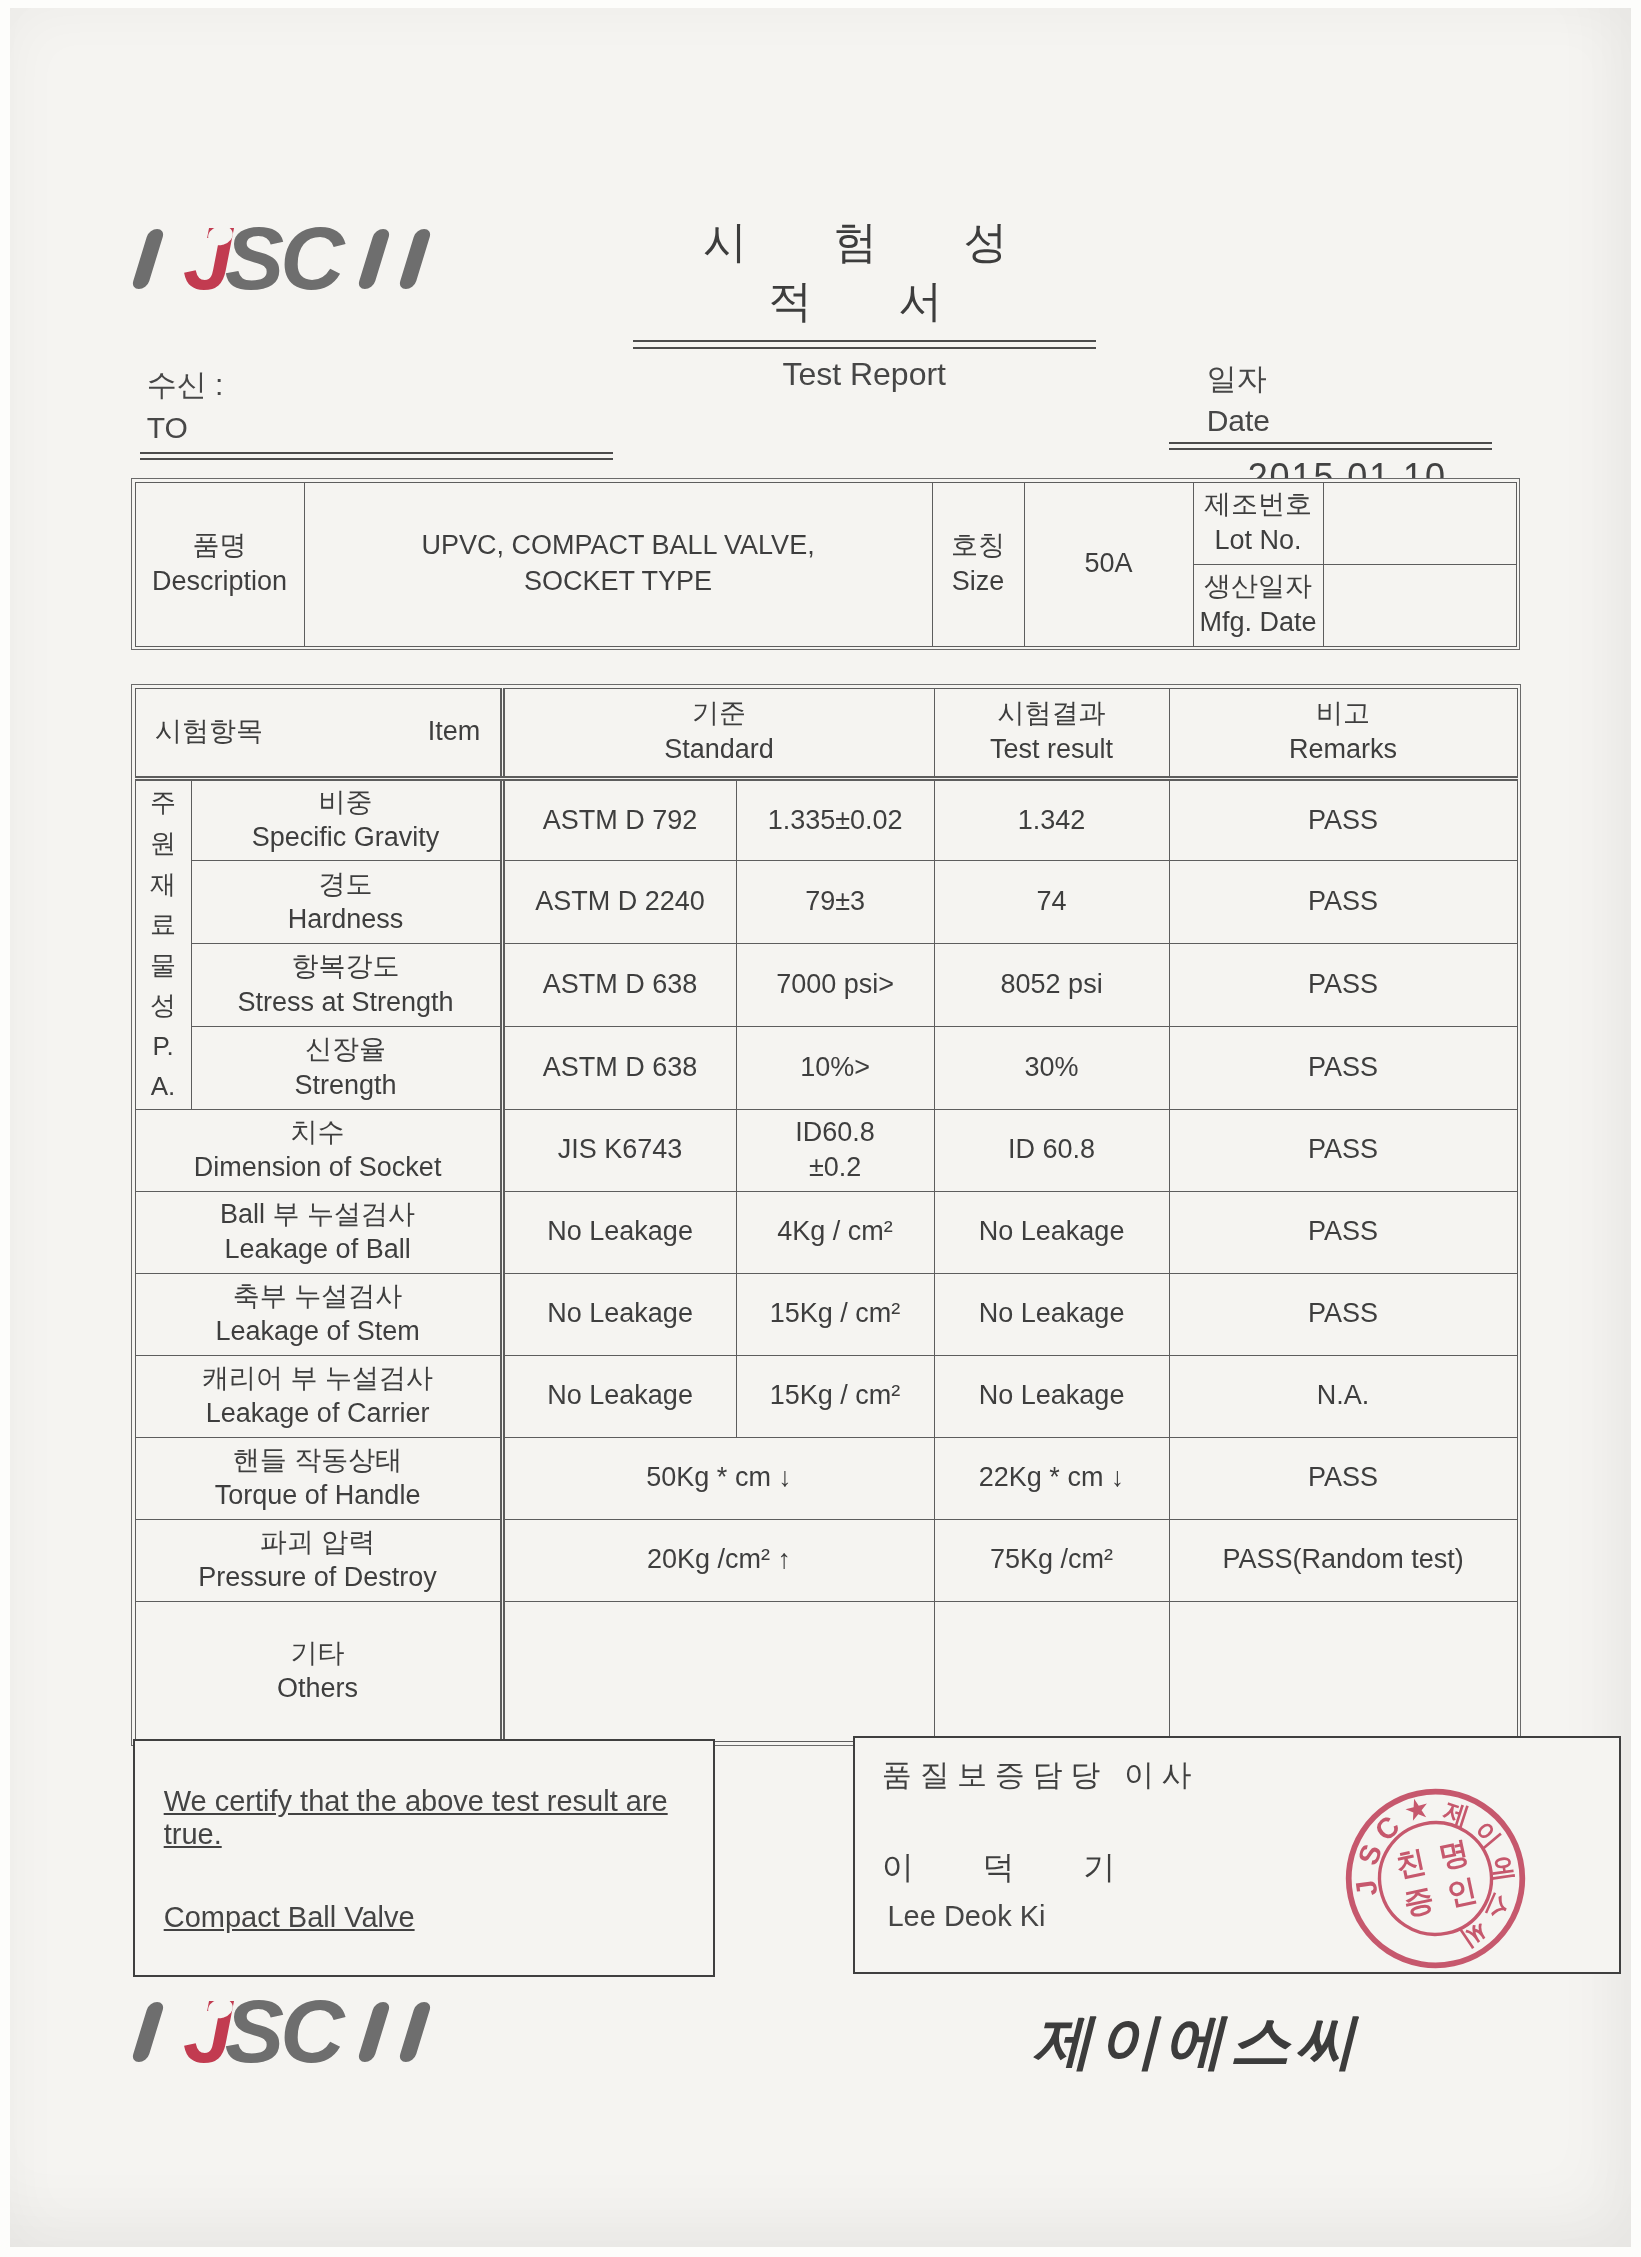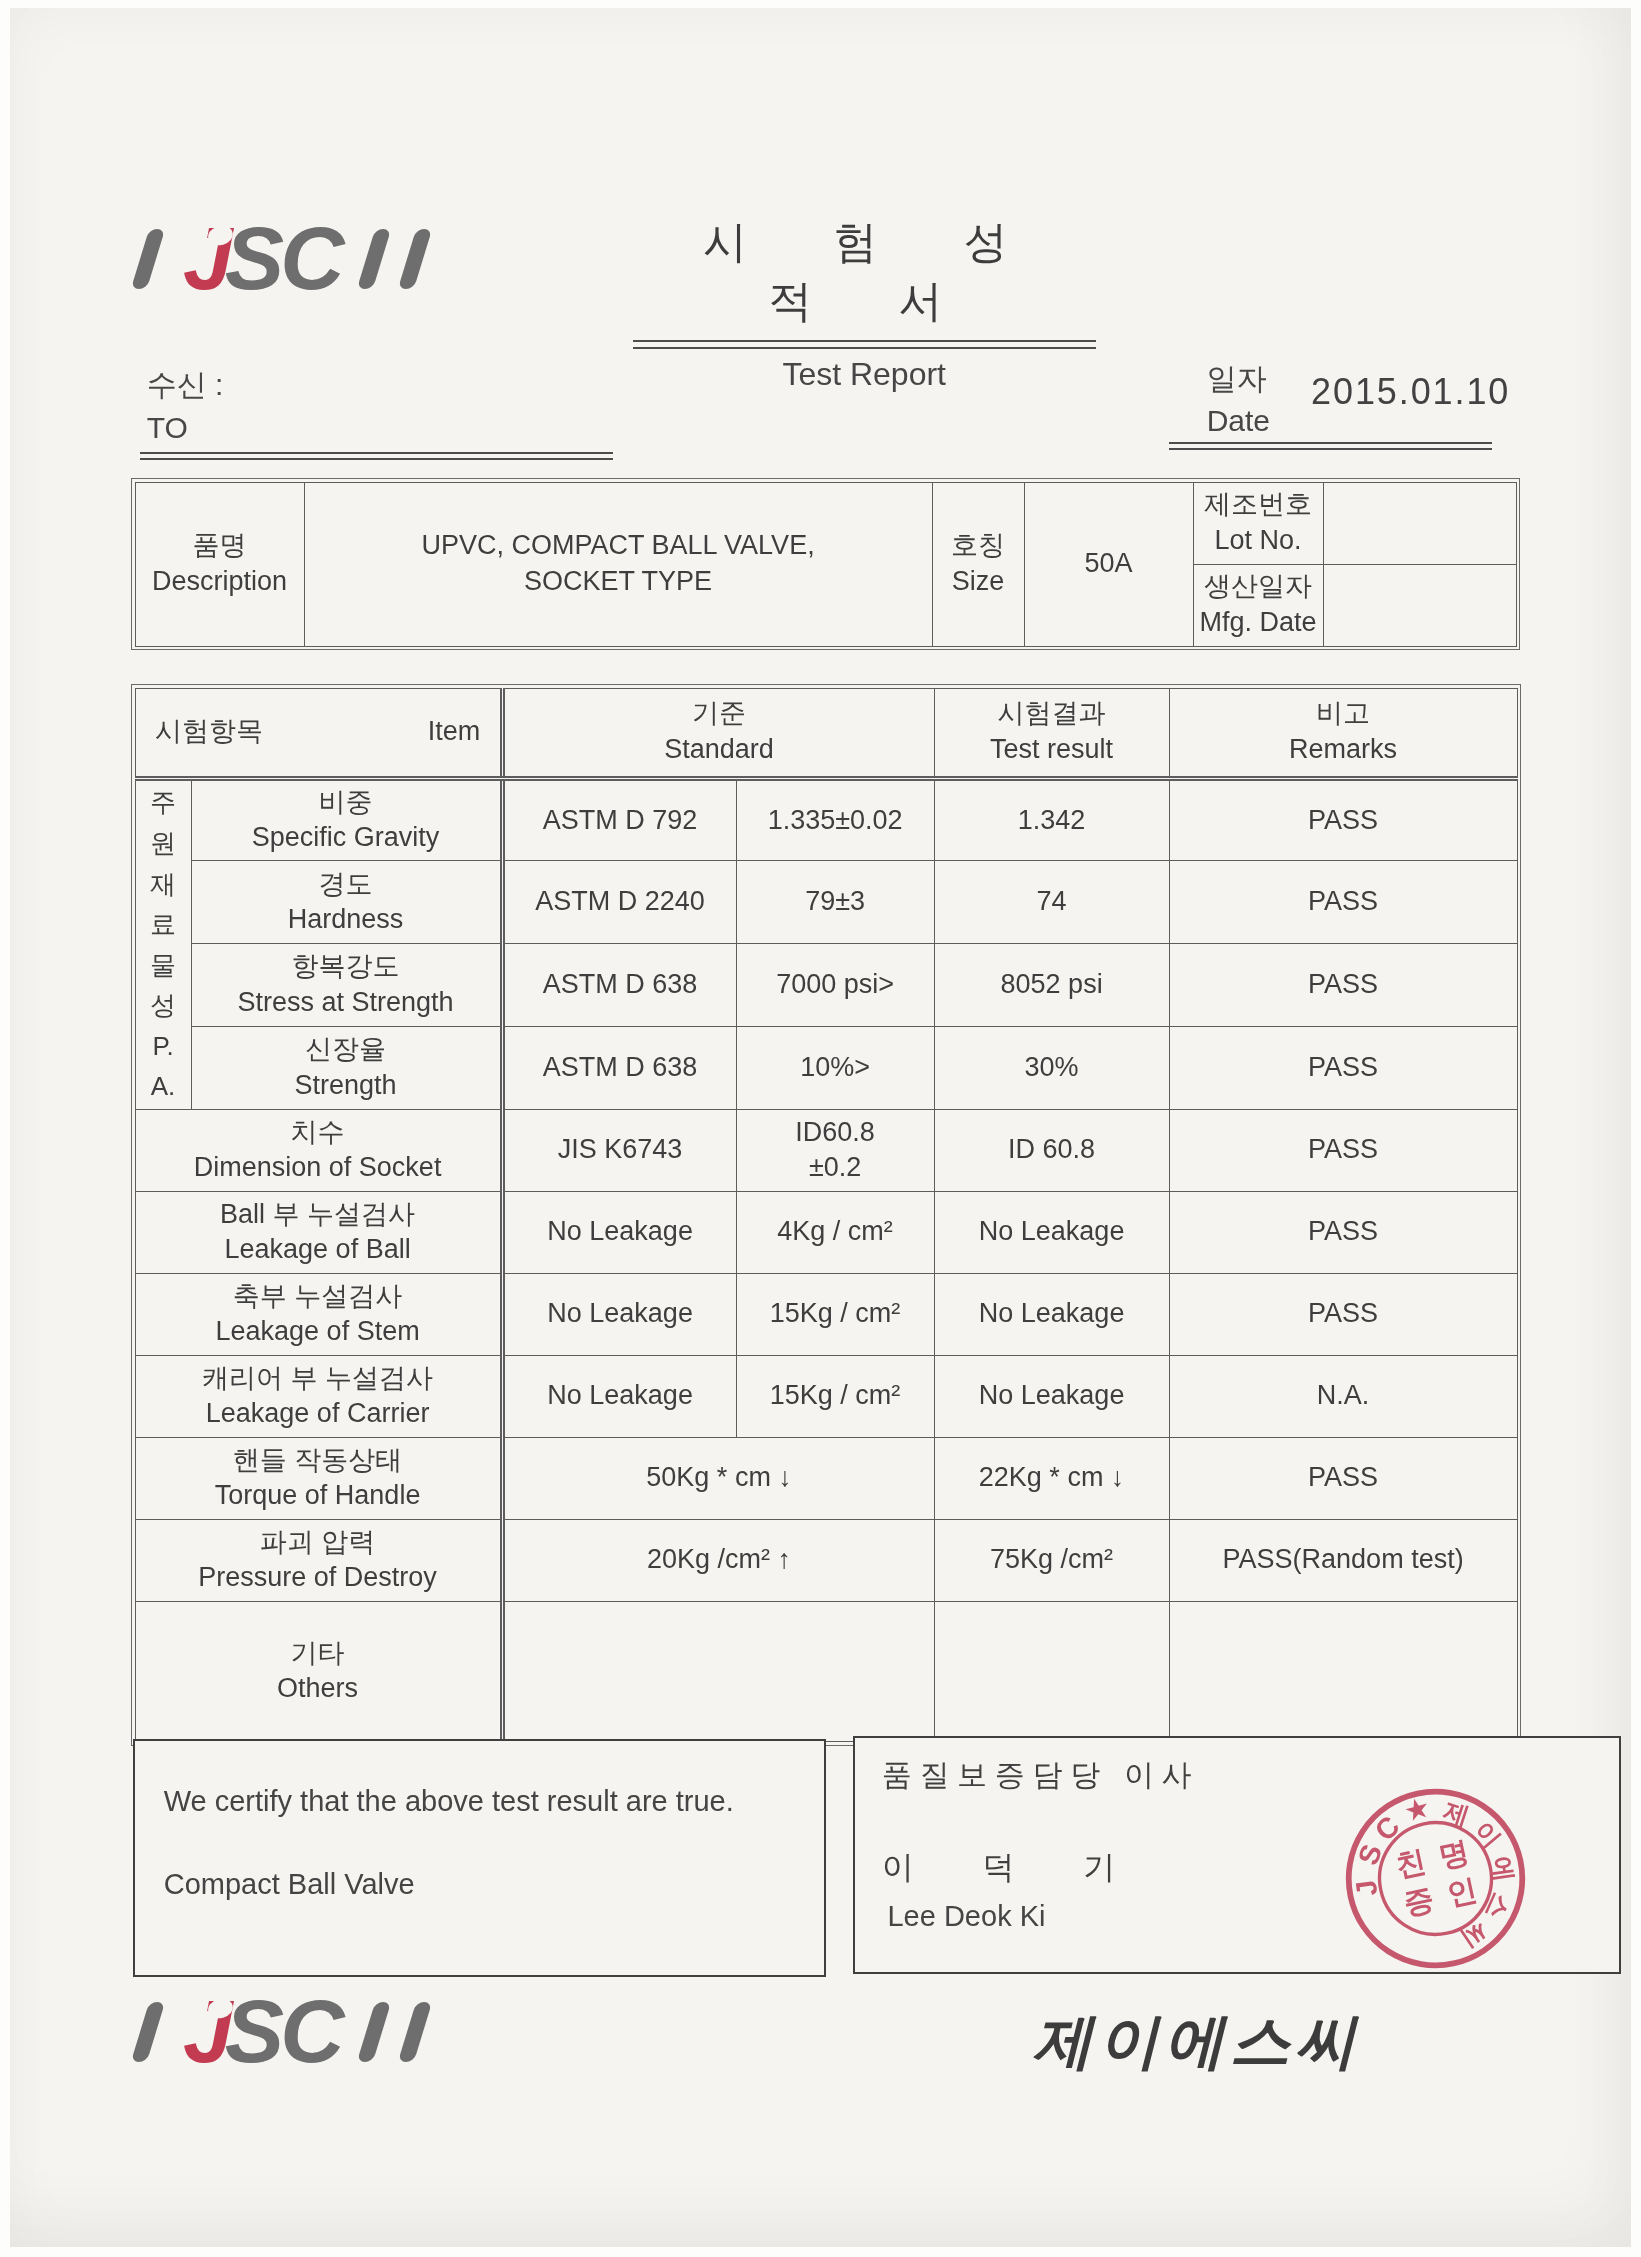--- a/index.html
+++ b/index.html
@@ -39,21 +39,21 @@
   .title-block { position:absolute; left:623px; top:205px; width:463px; text-align:center; }
   .title-ko { font-size:44px; letter-spacing:37px; color:#3d3d3d; padding-left:19.3px; }
   .dline { border-top:2.9px solid #4c4c4c; border-bottom:2.9px solid #4c4c4c; height:8.7px; }
   .title-line { margin-top:9.7px; }
   .title-en { font-size:32px; margin-top:7px; color:#464646; }
 
   .to-block { position:absolute; left:137px; top:355px; font-size:30px; color:#474747; }
   .to-block div { line-height:1.45; }
   .to-line { position:absolute; left:130px; top:444px; width:473px; }
 
-  .date-block { position:absolute; left:1197px; top:350px; display:flex; }
+  .date-block { position:absolute; left:1197px; top:350px; display:flex;flex-direction:column; }
   .date-labels { font-size:30px; color:#474747; line-height:1.42; }
   .date-value { font-size:36px; color:#424242; margin-left:41px; margin-top:13.5px; letter-spacing:1.9px; }
   .date-line { position:absolute; left:1159px; top:434px; width:323px; }
 
   
   .tbl-wrap { position:absolute; border:1.9px solid #6a6a6a; padding:2.9px; background:#f5f4f1; }
   table { border-collapse:collapse; table-layout:fixed; }
   td {
     border:1.9px solid #5d5d5d; text-align:center; vertical-align:middle;
     font-size:27px; color:#3e3e3e; line-height:1.32; padding:3.9px 5.8px;
@@ -69,21 +69,21 @@
   .test-table td { height:82px; }
   .test-table tr.thead td { height:90px; border-bottom:5.8px double #5d5d5d; }
   .test-table td.dsep { border-left:5.8px double #5d5d5d; }
   .item-head { text-align:center; }
   .item-head .ih { display:flex; justify-content:space-between; padding:0 13.5px; }
   .vlabel { font-size:26px; line-height:1.56; padding:1.9px; }
   .row-others td { height:140px; }
 
   
   .box { position:absolute; border:2.9px solid #3f3f3f; background:#f5f4f1; }
-  .certify-box { left:123px; top:1731px; width:693px; height:238px; padding:44px 29px 0 29px; }
+  .certify-box { left:123px; top:1731px; width:582px; height:238px; padding:44px 29px 0 29px;text-decoration:underline; }
   .certify-box div { font-size:29px; color:#444; }
   .certify-box .l2 { margin-top:50px; }
 
   .qa-box { left:843px; top:1728px; width:768px; height:238px; padding:17.4px 0 0 27px; }
   .qa-box .t1 { font-size:30px; letter-spacing:7.7px; color:#404040; }
   .qa-box .t2 { font-size:29px; margin-top:5.8px; letter-spacing:1.9px; color:#454545; }
   .qa-box .n1 { font-size:32px; margin-top:50px; letter-spacing:3.9px; color:#3f3f3f; }
   .qa-box .n1 .sp { letter-spacing:56px; }
   .qa-box .n2 { font-size:29px; margin-top:9.7px; margin-left:5.8px; color:#454545; }
   .stamp { position:absolute; right:89px; top:46px; width:189px; height:189px; opacity:0.9; }

